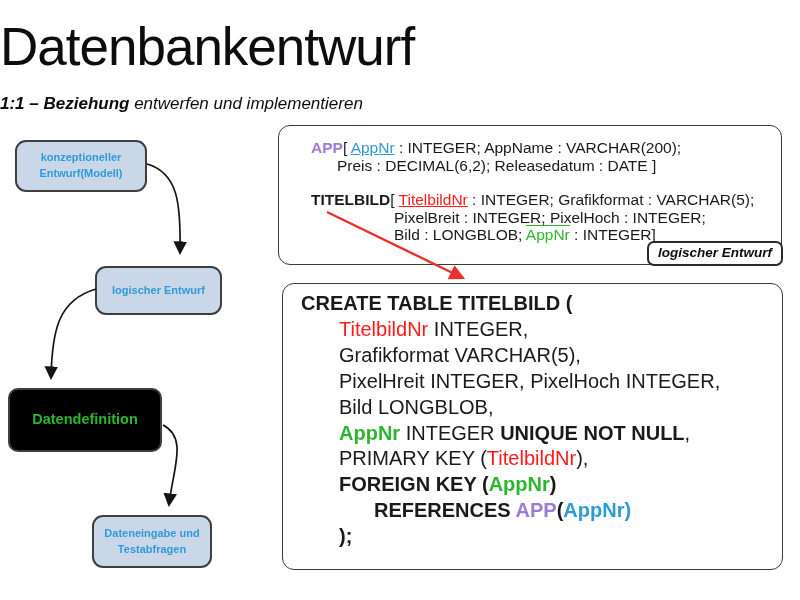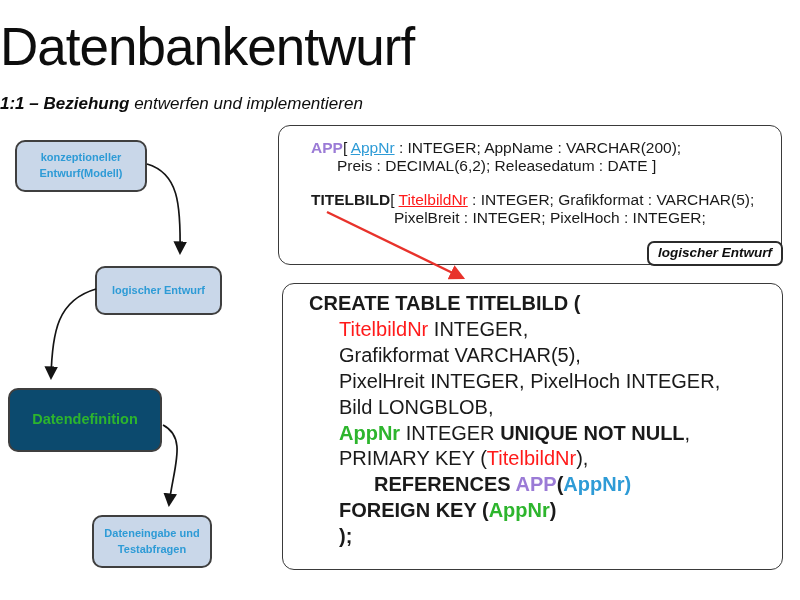--- a/index.html
+++ b/index.html
@@ -15,44 +15,44 @@
   .subtitle { top:86px; left:0; width:800px; text-align:left; font-size:17px; font-style:italic; color:#0d0d0d;margin-top:8px; }
   .subtitle .em { font-weight:bold; }
 
   
   .step {
     border:2px solid #3f3f3f; border-radius:10px;
     display:flex; align-items:center; justify-content:center; text-align:center;
     font-weight:bold; color:#151515; padding:4px 8px; line-height:1.45;
   }
   .step.blue { background:#c9d7e9; }
-  .step.green { background:#0c4a6e; }
+  .step.green { background:#000000; }
   .s1 { left:15px;  top:140px; width:132px; height:52px; font-size:11px; }
   .s2 { left:95px;  top:266px; width:127px; height:49px; font-size:11px; }
   .s3 { left:8px;   top:388px; width:154px; height:64px; font-size:14.5px; }
   .s4 { left:92px;  top:515px; width:120px; height:53px; font-size:11px; }
 
   
   .bigbox { background:#ffffff; border:1.5px solid #3a3a3a; border-radius:12px; }
   .schema-box { left:278px; top:125px; width:504px; height:140px; font-size:15.5px; line-height:17.6px; padding:13px 6px 0 24px; }
   .sql-box    { left:282px; top:283px; width:501px; height:287px; font-size:20px;   line-height:25.9px; padding:7px 6px 0 10px; }
 
   .ln { white-space:pre; }
   .ml-a { margin-left:8px; }   
   .ml-b { margin-left:34px; }  
   .ml-c { margin-left:91px; }  
   .gap  { height:17px; }
-  .ml-1 { margin-left:16px; }   
+  .ml-1 { margin-left:8px; }   
   .ml-2 { margin-left:46px; }  
   .ml-3 { margin-left:81px; }  
 
   .b { font-weight:bold; }
   .purple { color:#9b7bd6; font-weight:bold; }
   .bluelk { color:#2e9bd6; text-decoration:underline; }
-  .blue   { color:#2e9bd6; }
+  .blue   { color:#2e9bd6;border-radius:11px; }
   .red    { color:#ff1a1a; }
   .redu   { color:#ff1a1a; text-decoration:underline; }
   .green  { color:#2db52d; }
   .greeno { color:#2db52d; text-decoration:overline; }
 
   
   .tag {
     position:absolute; right:-2px; bottom:-2px; background:#ffffff;
     border:2px solid #2b2b2b; border-radius:7px; padding:1px 9px 2px 9px;
     font-size:13.5px; font-weight:bold; font-style:italic; color:#0d0d0d; white-space:nowrap;
@@ -70,33 +70,34 @@
 <div class="abs step blue s2">logischer Entwurf</div>
 <div class="abs step green s3">Datendefinition</div>
 <div class="abs step blue s4">Dateneingabe und Testabfragen</div>
 
 <div class="abs bigbox schema-box">
   <div class="ln ml-a"><span class="purple">APP</span><span>[ </span><span class="bluelk">AppNr</span><span> : INTEGER; AppName : VARCHAR(200);</span></div>
   <div class="ln ml-b">Preis : DECIMAL(6,2); Releasedatum : DATE ]</div>
   <div class="gap"></div>
   <div class="ln ml-a"><span class="b">TITELBILD</span><span>[ </span><span class="redu">TitelbildNr</span><span> : INTEGER; Grafikformat : VARCHAR(5);</span></div>
   <div class="ln ml-c">PixelBreit : INTEGER; PixelHoch : INTEGER;</div>
+  <div class="ln ml-c"><span>Bild : LONGBLOB; </span><span class="greeno">AppNr</span><span> : INTEGER]</span></div>
   <div class="tag">logischer Entwurf</div>
 </div>
 
 <div class="abs bigbox sql-box">
   <div class="ln ml-1 b">CREATE TABLE TITELBILD (</div>
   <div class="ln ml-2"><span class="red">TitelbildNr</span><span> INTEGER,</span></div>
   <div class="ln ml-2">Grafikformat VARCHAR(5),</div>
   <div class="ln ml-2">PixelHreit INTEGER, PixelHoch INTEGER,</div>
   <div class="ln ml-2">Bild LONGBLOB,</div>
   <div class="ln ml-2"><span class="green b">AppNr</span><span> INTEGER </span><span class="b">UNIQUE NOT NULL</span><span>,</span></div>
   <div class="ln ml-2"><span>PRIMARY KEY (</span><span class="red">TitelbildNr</span><span>),</span></div>
+  <div class="ln ml-2 b"><span>FOREIGN KEY (</span><span class="green">AppNr</span><span>)</span></div>
   <div class="ln ml-3 b"><span>REFERENCES </span><span class="purple">APP</span><span>(</span><span class="blue">AppNr</span><span class="blue">)</span></div>
-  <div class="ln ml-2 b"><span>FOREIGN KEY (</span><span class="green">AppNr</span><span>)</span></div>
   <div class="ln ml-2 b">);</div>
 </div>
 
 <svg class="overlay" width="800" height="600" viewBox="0 0 800 600">
   <defs>
     <marker id="ab" viewBox="0 0 10 10" refX="8.5" refY="5" markerWidth="8" markerHeight="8" orient="auto">
       <path d="M0,0 L10,5 L0,10 z" fill="#141414"></path>
     </marker>
     <marker id="ar" viewBox="0 0 10 10" refX="8.5" refY="5" markerWidth="6.5" markerHeight="6.5" orient="auto">
       <path d="M0,0 L10,5 L0,10 z" fill="#e8322b"></path>

